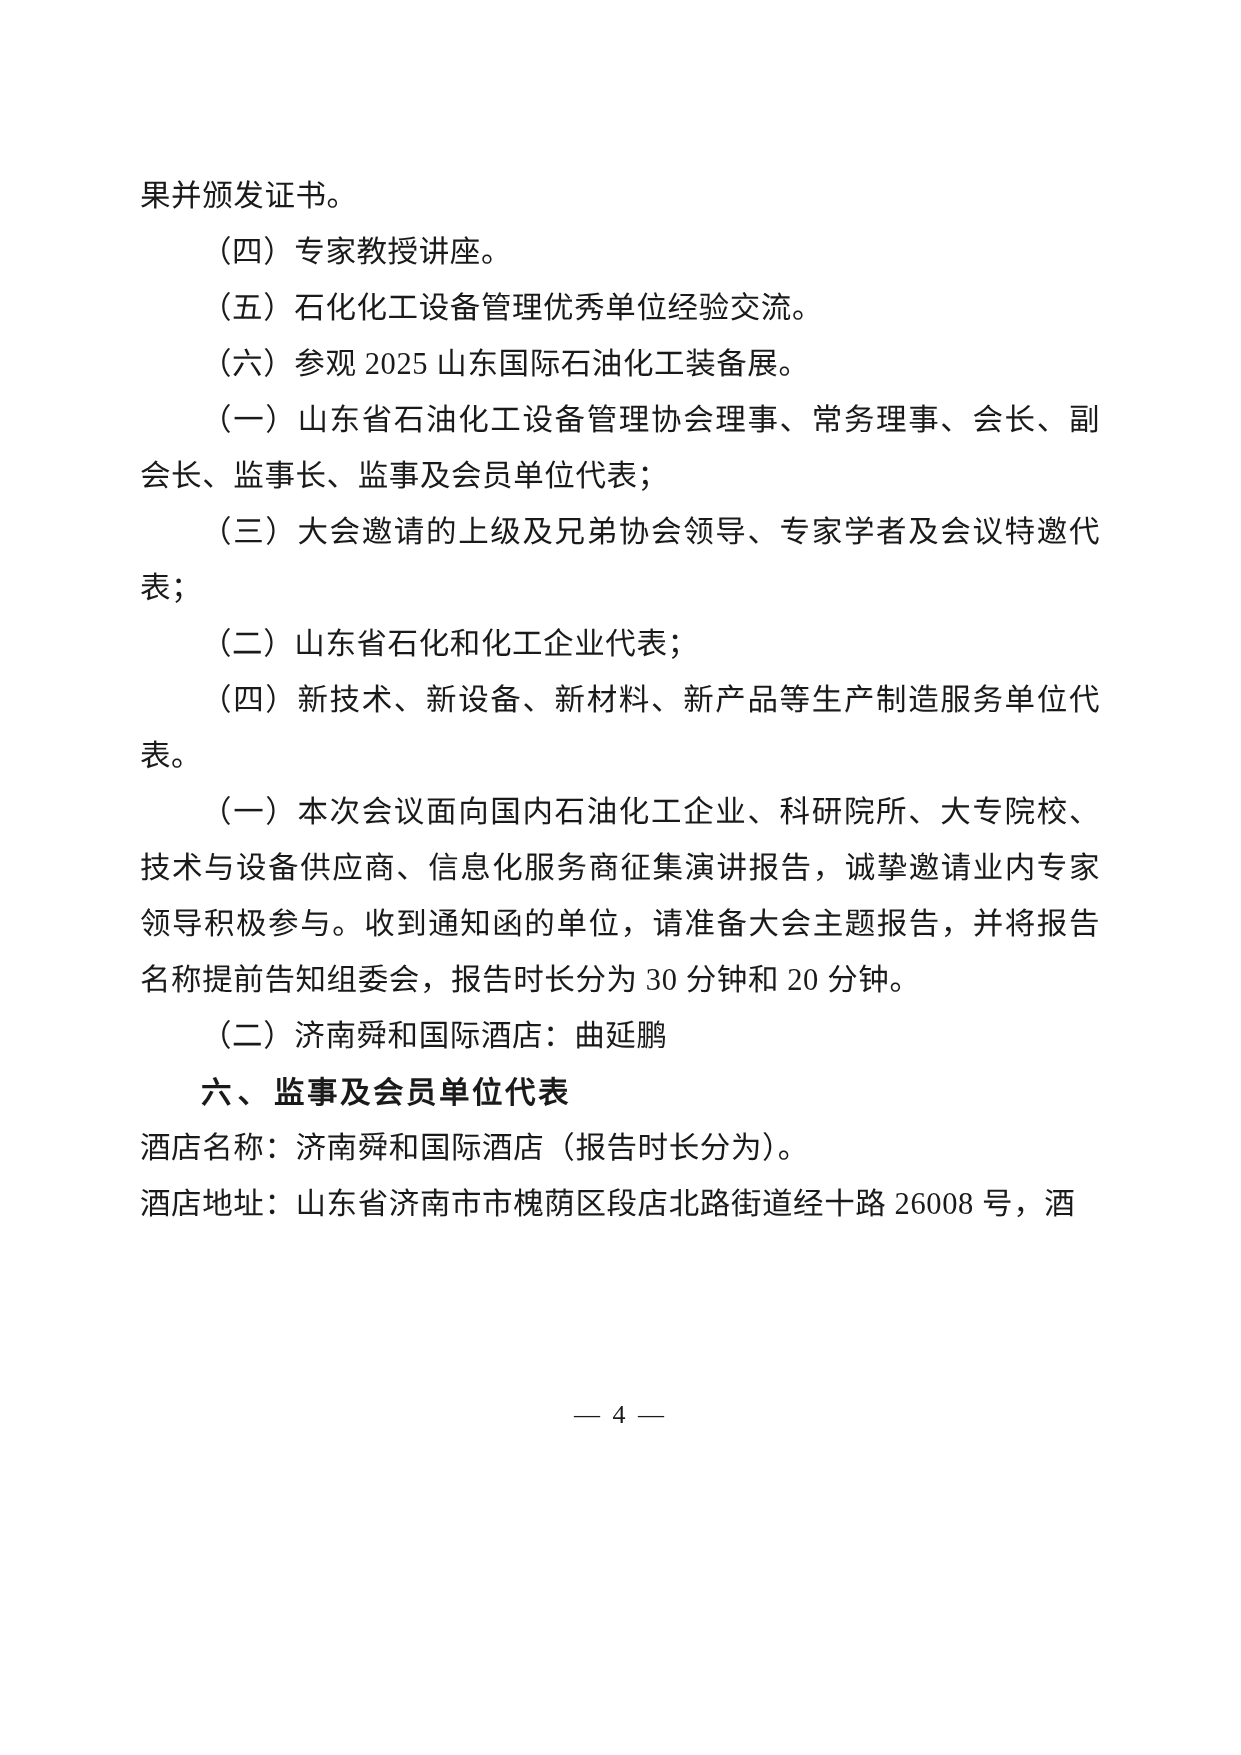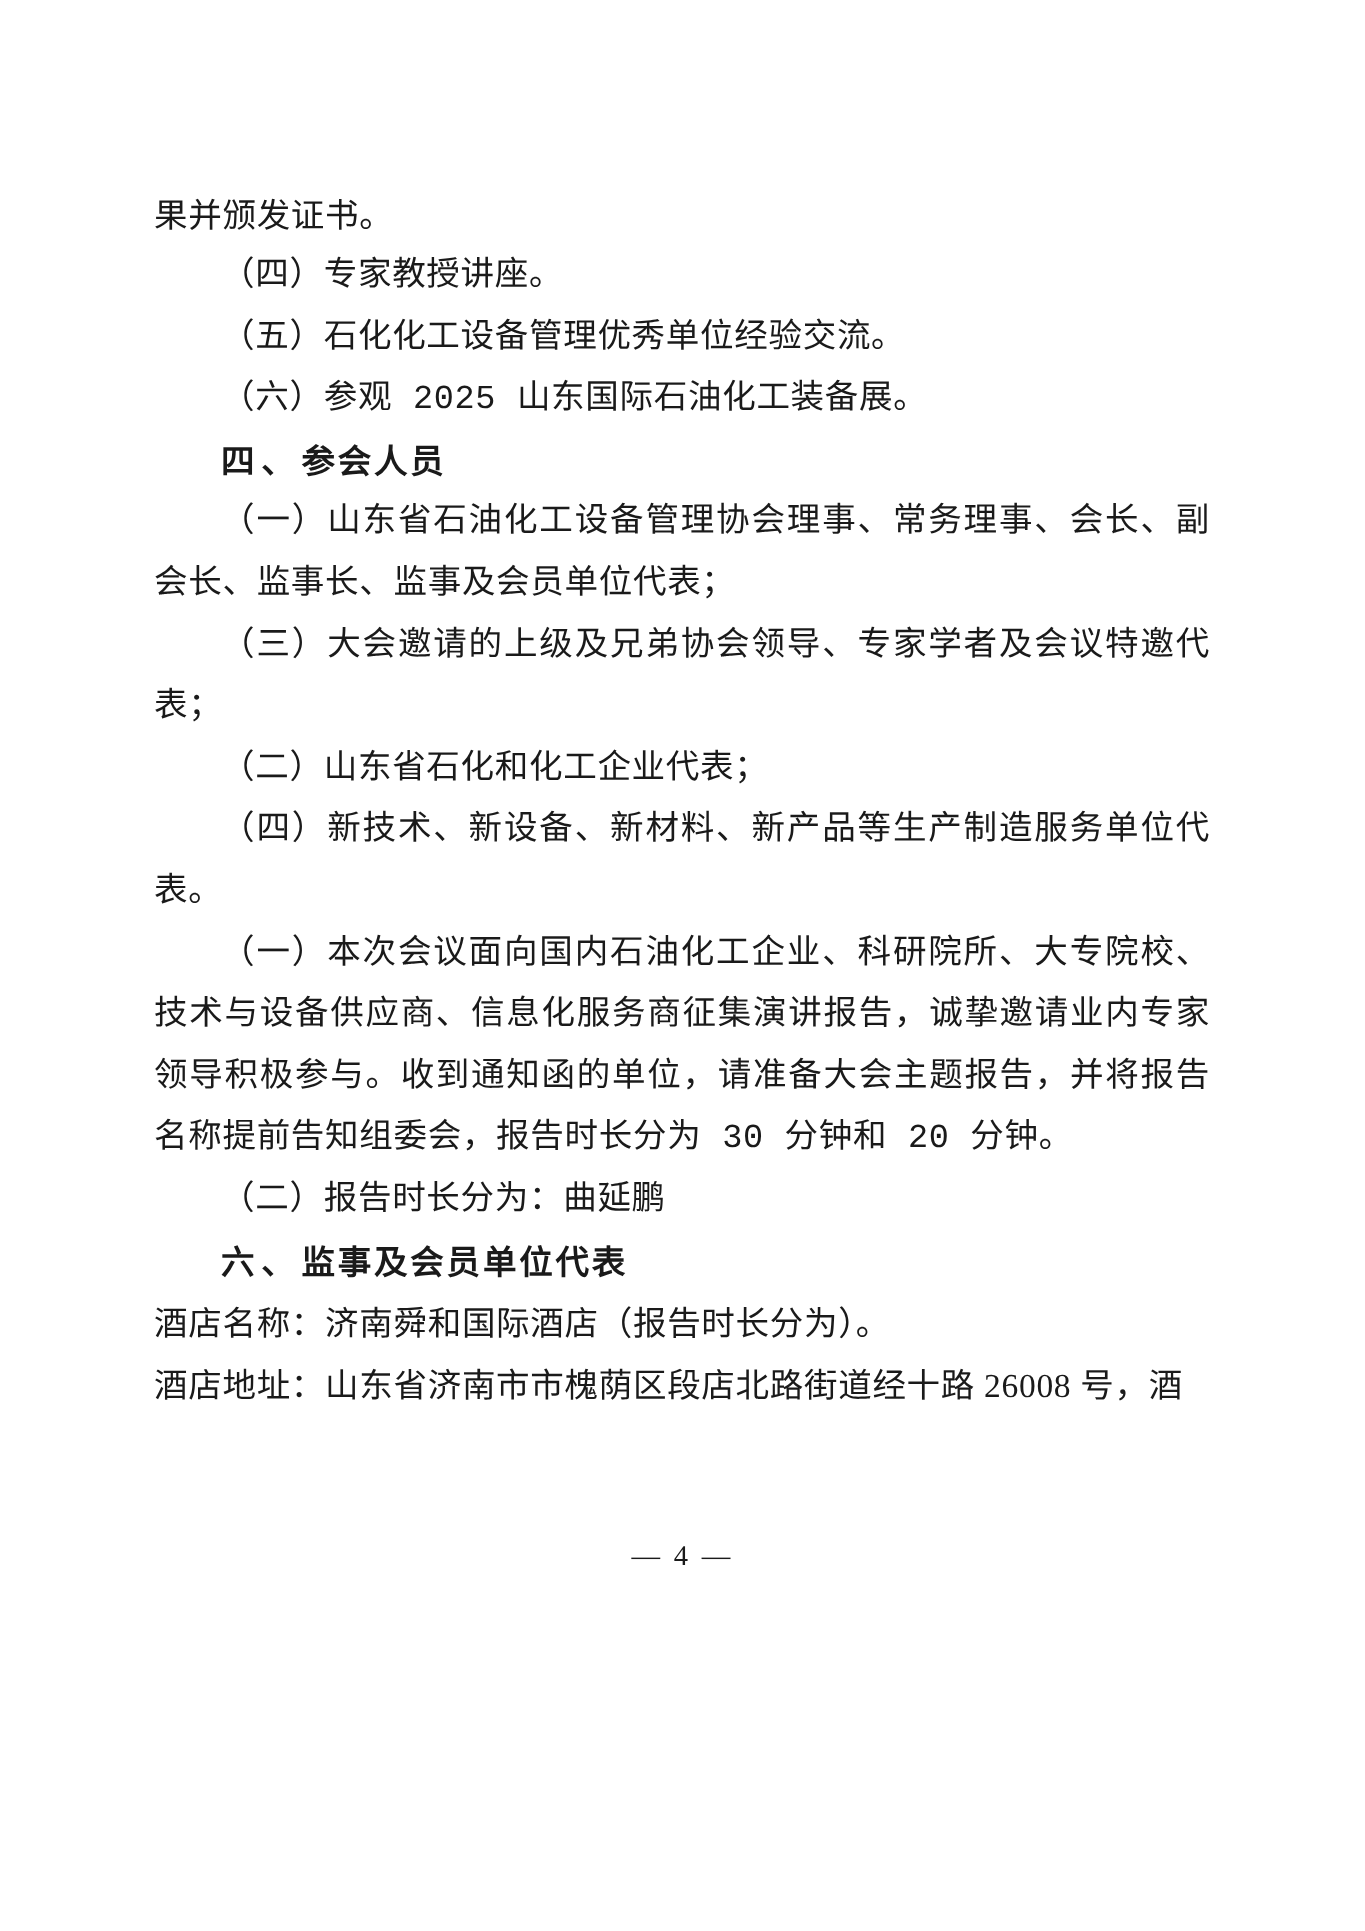--- a/index.html
+++ b/index.html
@@ -28,21 +28,20 @@
     font-size: 30.5px;
     line-height: 56px;
     letter-spacing: 0.6px;
     margin: 0 0 0 0;
     text-align: justify;
     text-justify: inter-ideograph;
     white-space: pre-wrap;
   }
   .indent {
     text-indent: 61px;
-    font-family: Liberation Mono, monospace;
   }
   .heading {
     font-size: 30.5px;
     line-height: 56px;
     font-weight: bold;
     letter-spacing: 2.5px;
     text-indent: 61px;
     margin: 0;
     font-family: "DejaVu Serif", "Liberation Serif", serif;
   }
@@ -72,34 +71,33 @@
   <div class="content">
 
     <p class="para blk">果并颁发证书。</p>
 
     <p class="para indent blk">（四）专家教授讲座。</p>
 
     <p class="para indent blk">（五）石化化工设备管理优秀单位经验交流。</p>
 
     <p class="para indent blk">（六）参观 2025 山东国际石油化工装备展。</p>
 
-    <p class="heading"><span class="hd-num">四、</span><span>参会人员</span></p>
 
     <p class="para indent blk">（一）山东省石油化工设备管理协会理事、常务理事、会长、副会长、监事长、监事及会员单位代表；</p>
 
     <p class="para indent blk">（三）大会邀请的上级及兄弟协会领导、专家学者及会议特邀代表；</p>
 
     <p class="para indent blk">（二）山东省石化和化工企业代表；</p>
 
     <p class="para indent blk">（四）新技术、新设备、新材料、新产品等生产制造服务单位代表。</p>
 
 
     <p class="para indent blk">（一）本次会议面向国内石油化工企业、科研院所、大专院校、技术与设备供应商、信息化服务商征集演讲报告，诚挚邀请业内专家领导积极参与。收到通知函的单位，请准备大会主题报告，并将报告名称提前告知组委会，报告时长分为 30 分钟和 20 分钟。</p>
 
-    <p class="para indent blk">（二）报告时长分为：曲延鹏</p>
+    <p class="para indent blk">（二）济南舜和国际酒店：曲延鹏</p>
 
 
     <p class="heading"><span class="hd-num">六、</span><span>监事及会员单位代表</span></p>
 
     <p class="para blk">酒店名称：济南舜和国际酒店（报告时长分为）。</p>
 
     <p class="para blk">酒店地址：山东省济南市市槐荫区段店北路街道经十路 26008 号，酒</p>
 
   </div>
 

